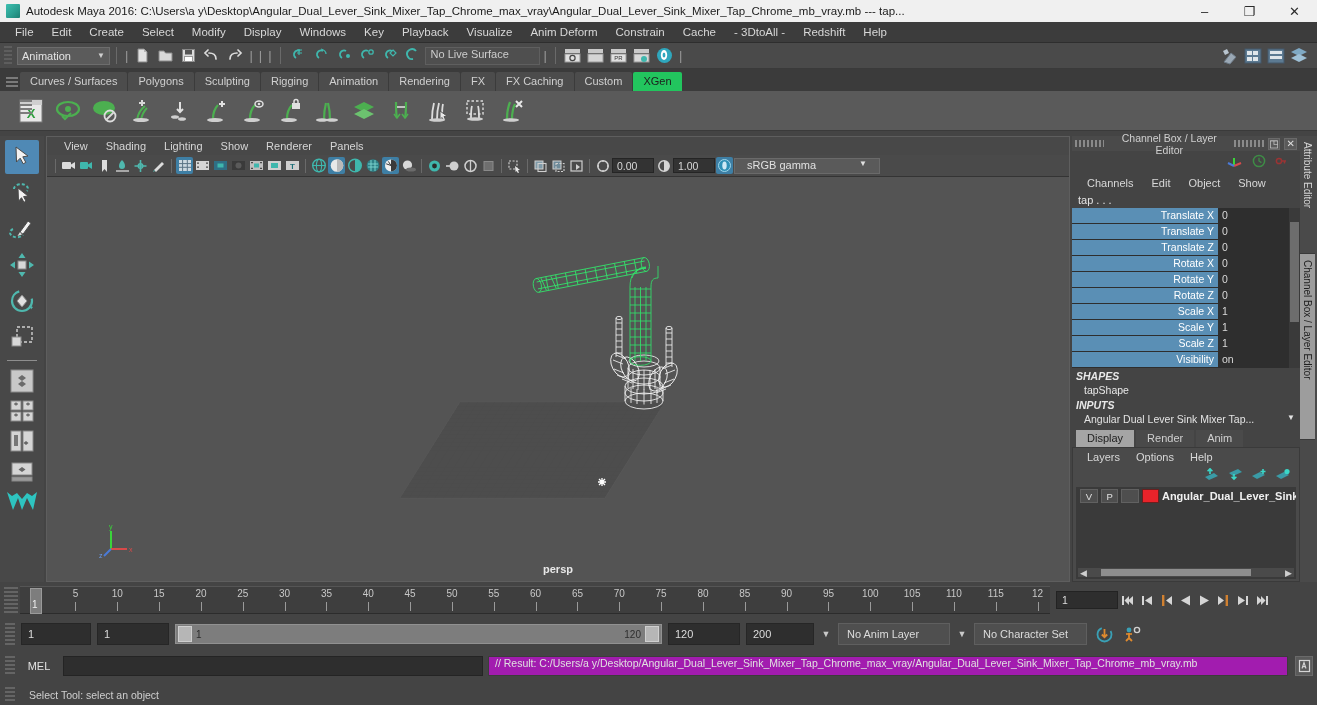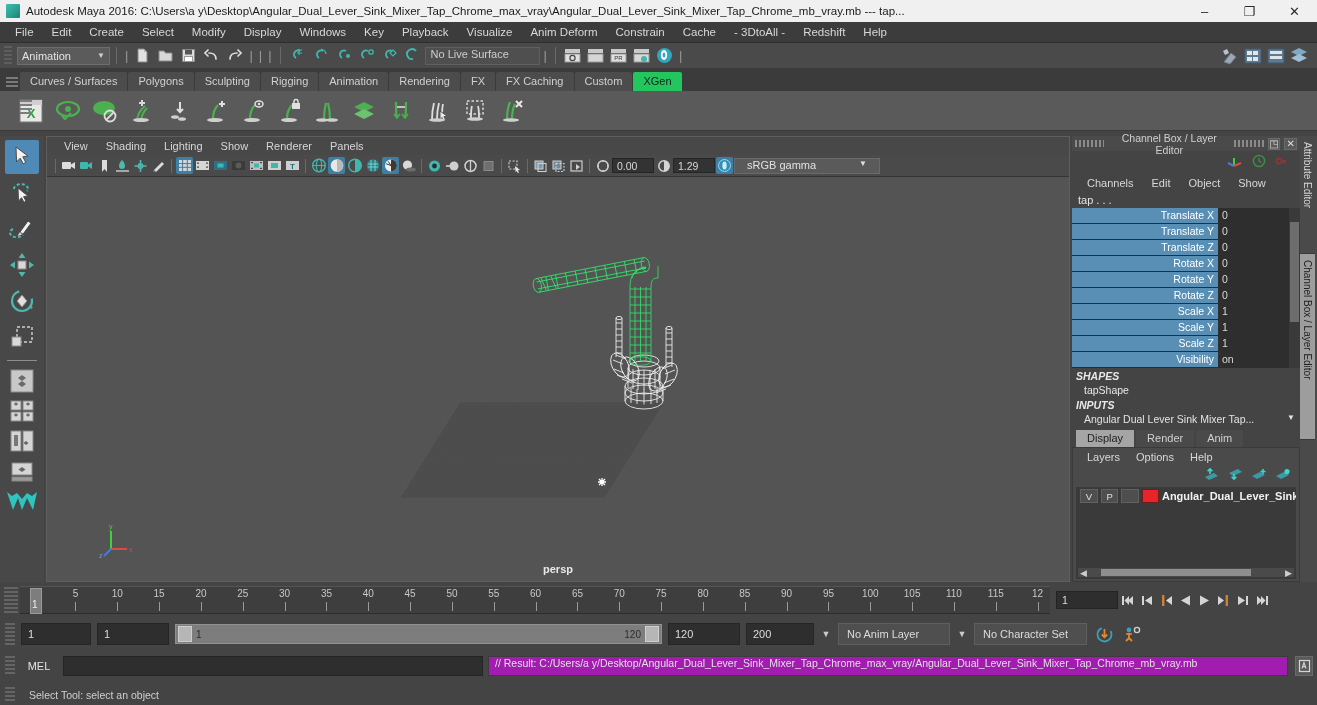--- a/index.html
+++ b/index.html
@@ -817,21 +817,21 @@
       <div class="numfield">
         <span>0.00</span>
       </div>
       <div class="vi">
         <svg width="14" height="14" viewBox="0 0 14 14">
             <circle cx="7" cy="7" r="5.2" fill="none" stroke="#d5d5d5" stroke-width="1.5"></circle>
             <path d="M7 1.8a5.2 5.2 0 0 1 0 10.4z" fill="#d5d5d5"></path>
           </svg>
       </div>
       <div class="numfield">
-        <span>1.29</span>
+        <span>1.00</span>
       </div>
       <div class="vi on">
         <svg width="15" height="15" viewBox="0 0 15 15">
             <circle cx="7.5" cy="7.5" r="6" fill="#2f8fb5" stroke="#9fd6ea"></circle>
             <ellipse cx="7.5" cy="7.5" rx="2.2" ry="4" fill="#cfe9f5"></ellipse>
           </svg>
       </div>
       <div class="gamma-select">
         <span>sRGB gamma</span>
         <span class="gamma-arrow">▼</span>

